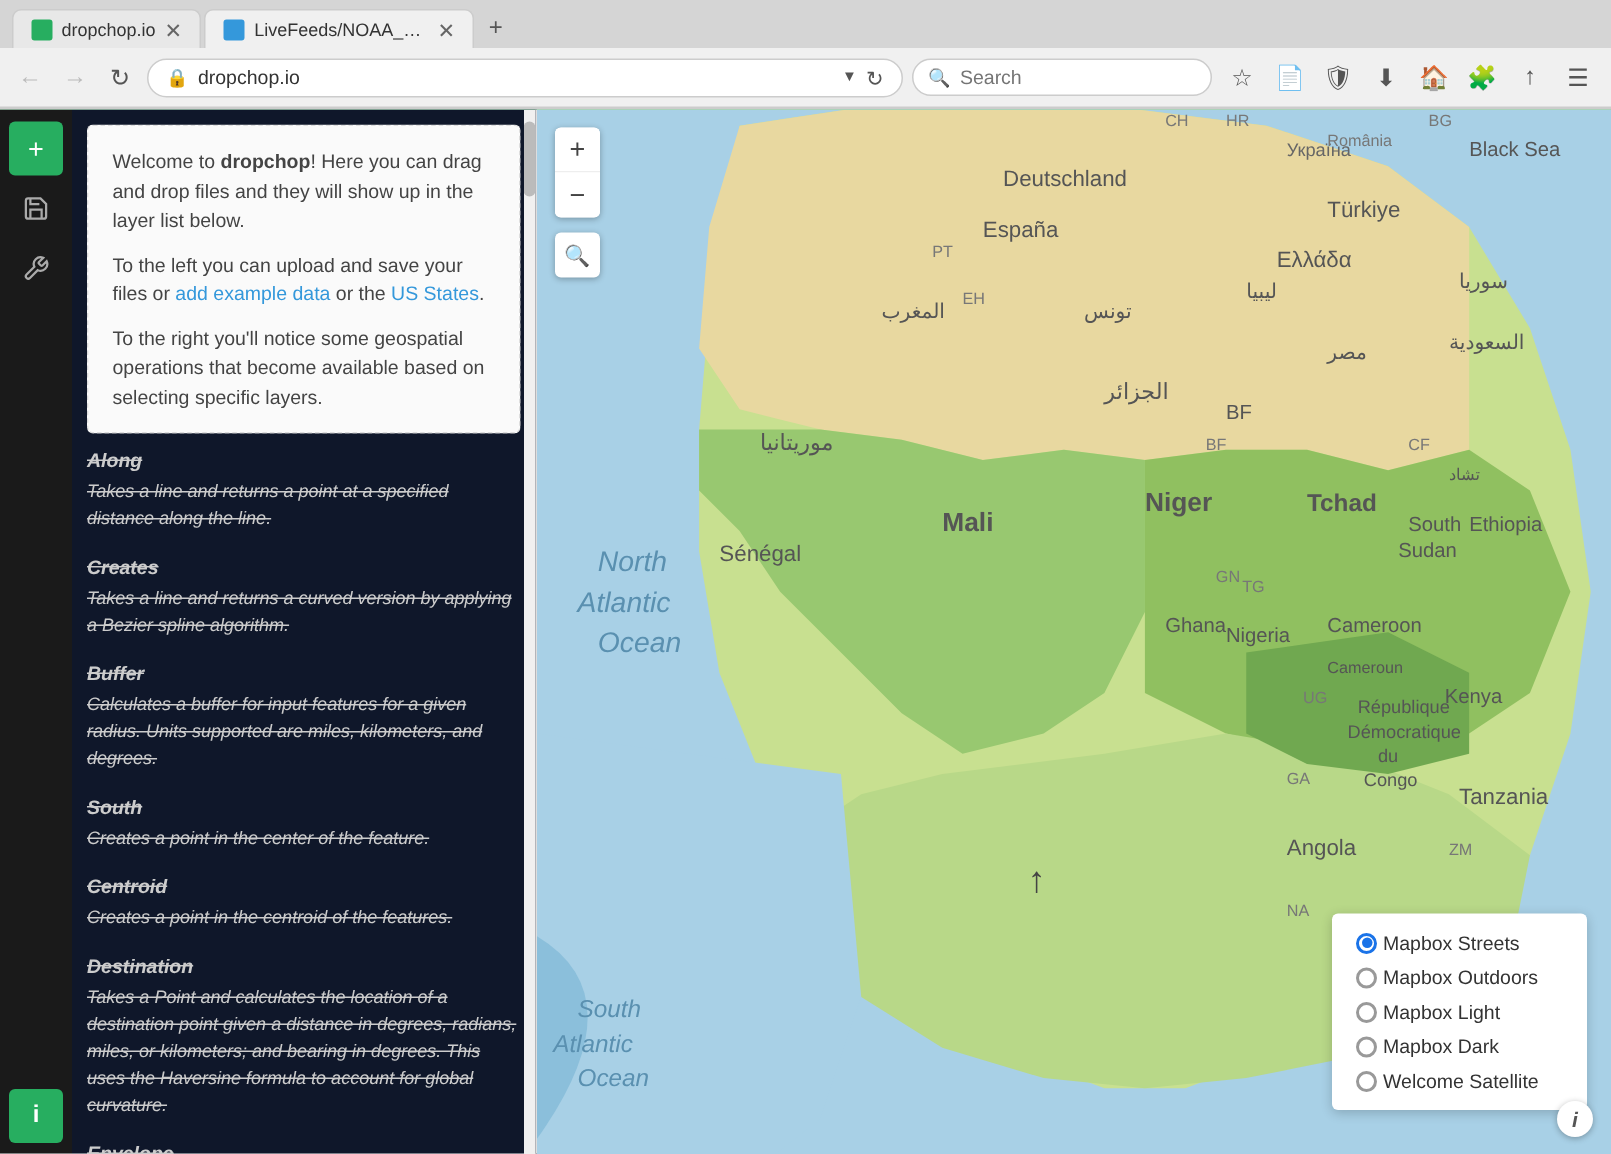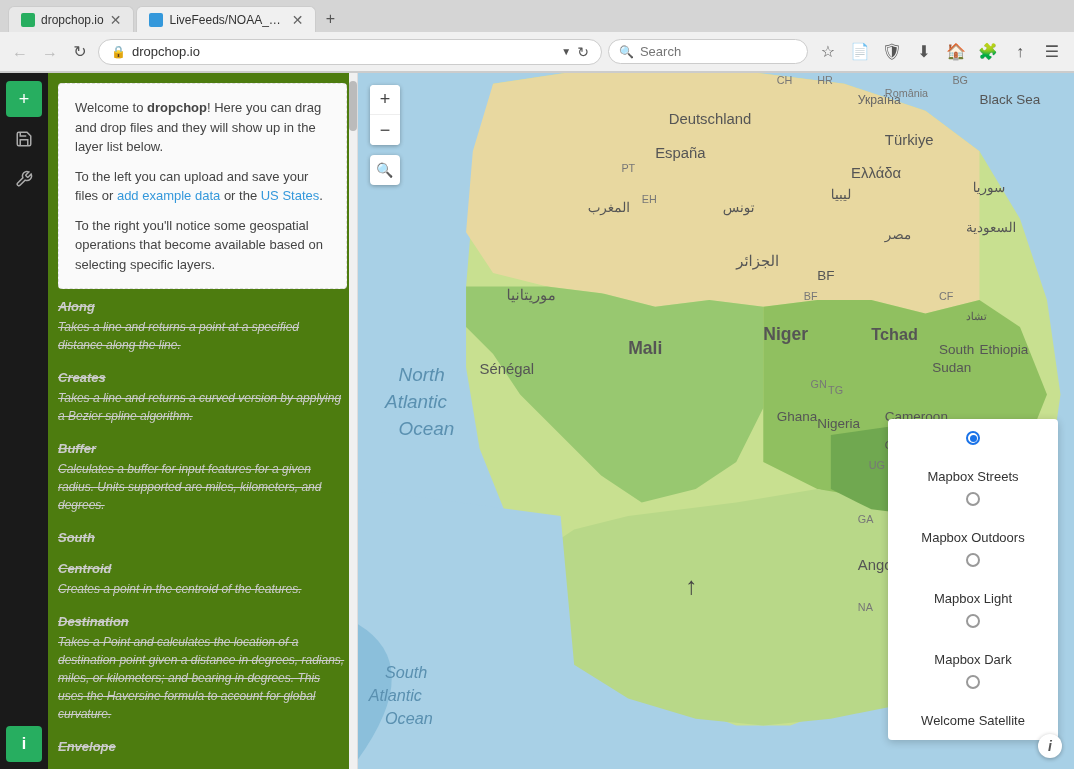--- a/index.html
+++ b/index.html
@@ -198,21 +198,21 @@
       font-size: 16px;
       font-weight: bold;
     }
 
     
     .middle-panel {
       display: flex;
       flex-direction: column;
       width: 310px;
       flex-shrink: 0;
-      background: #4d7c0f;
+      background: #0f172a;
       border-right: 1px solid #ddd;
       position: relative;
     }
     .info-box {
       padding: 14px 16px;
       background: #fafafa;
       border: 1px dashed #ddd;
       margin: 10px;
       border-radius: 4px;
       font-size: 13px;
@@ -317,26 +317,25 @@
       right: 16px;
       background: white;
       border-radius: 4px;
       box-shadow: 0 2px 8px rgba(0,0,0,0.2);
       padding: 12px 16px;
       min-width: 170px;
     }
     .layer-option {
       display: flex;
       align-items: center;
-      gap: 24px;
+      gap: 4px;
       margin-bottom: 8px;
       font-size: 13px;
       color: #333;
       cursor: pointer;
-      flex-direction: column;
     }
     .layer-option:last-child { margin-bottom: 0; }
     .radio-btn {
       width: 14px;
       height: 14px;
       border-radius: 50%;
       border: 2px solid #999;
       display: flex;
       align-items: center;
       justify-content: center;
@@ -483,20 +482,21 @@
         <div class="operation-item">
           <div class="operation-name">Creates</div>
           <div class="operation-desc">Takes a line and returns a curved version by applying a Bezier spline algorithm.</div>
         </div>
         <div class="operation-item">
           <div class="operation-name">Buffer</div>
           <div class="operation-desc">Calculates a buffer for input features for a given radius. Units supported are miles, kilometers, and degrees.</div>
         </div>
         <div class="operation-item">
           <div class="operation-name">South</div>
+          <div class="operation-desc">Creates a point in the center of the feature.</div>
         </div>
         <div class="operation-item">
           <div class="operation-name">Centroid</div>
           <div class="operation-desc">Creates a point in the centroid of the features.</div>
         </div>
         <div class="operation-item">
           <div class="operation-name">Destination</div>
           <div class="operation-desc">Takes a Point and calculates the location of a destination point given a distance in degrees, radians, miles, or kilometers; and bearing in degrees. This uses the Haversine formula to account for global curvature.</div>
         </div>
         <div class="operation-item">

